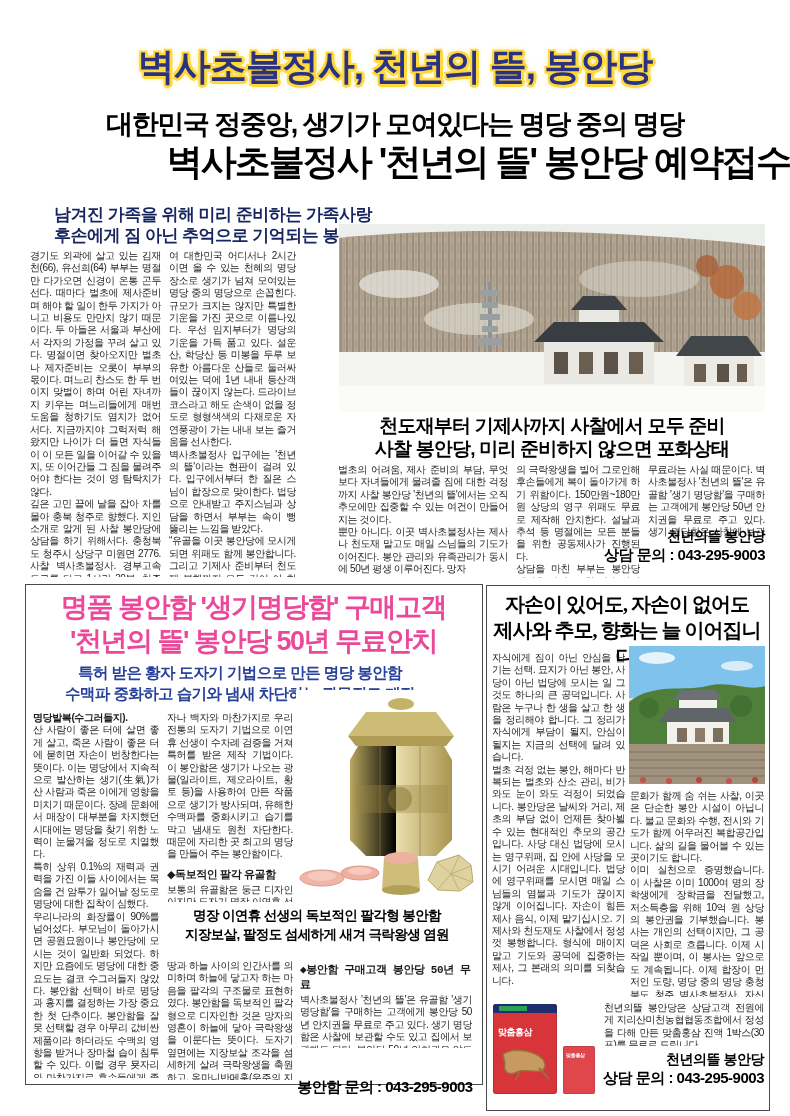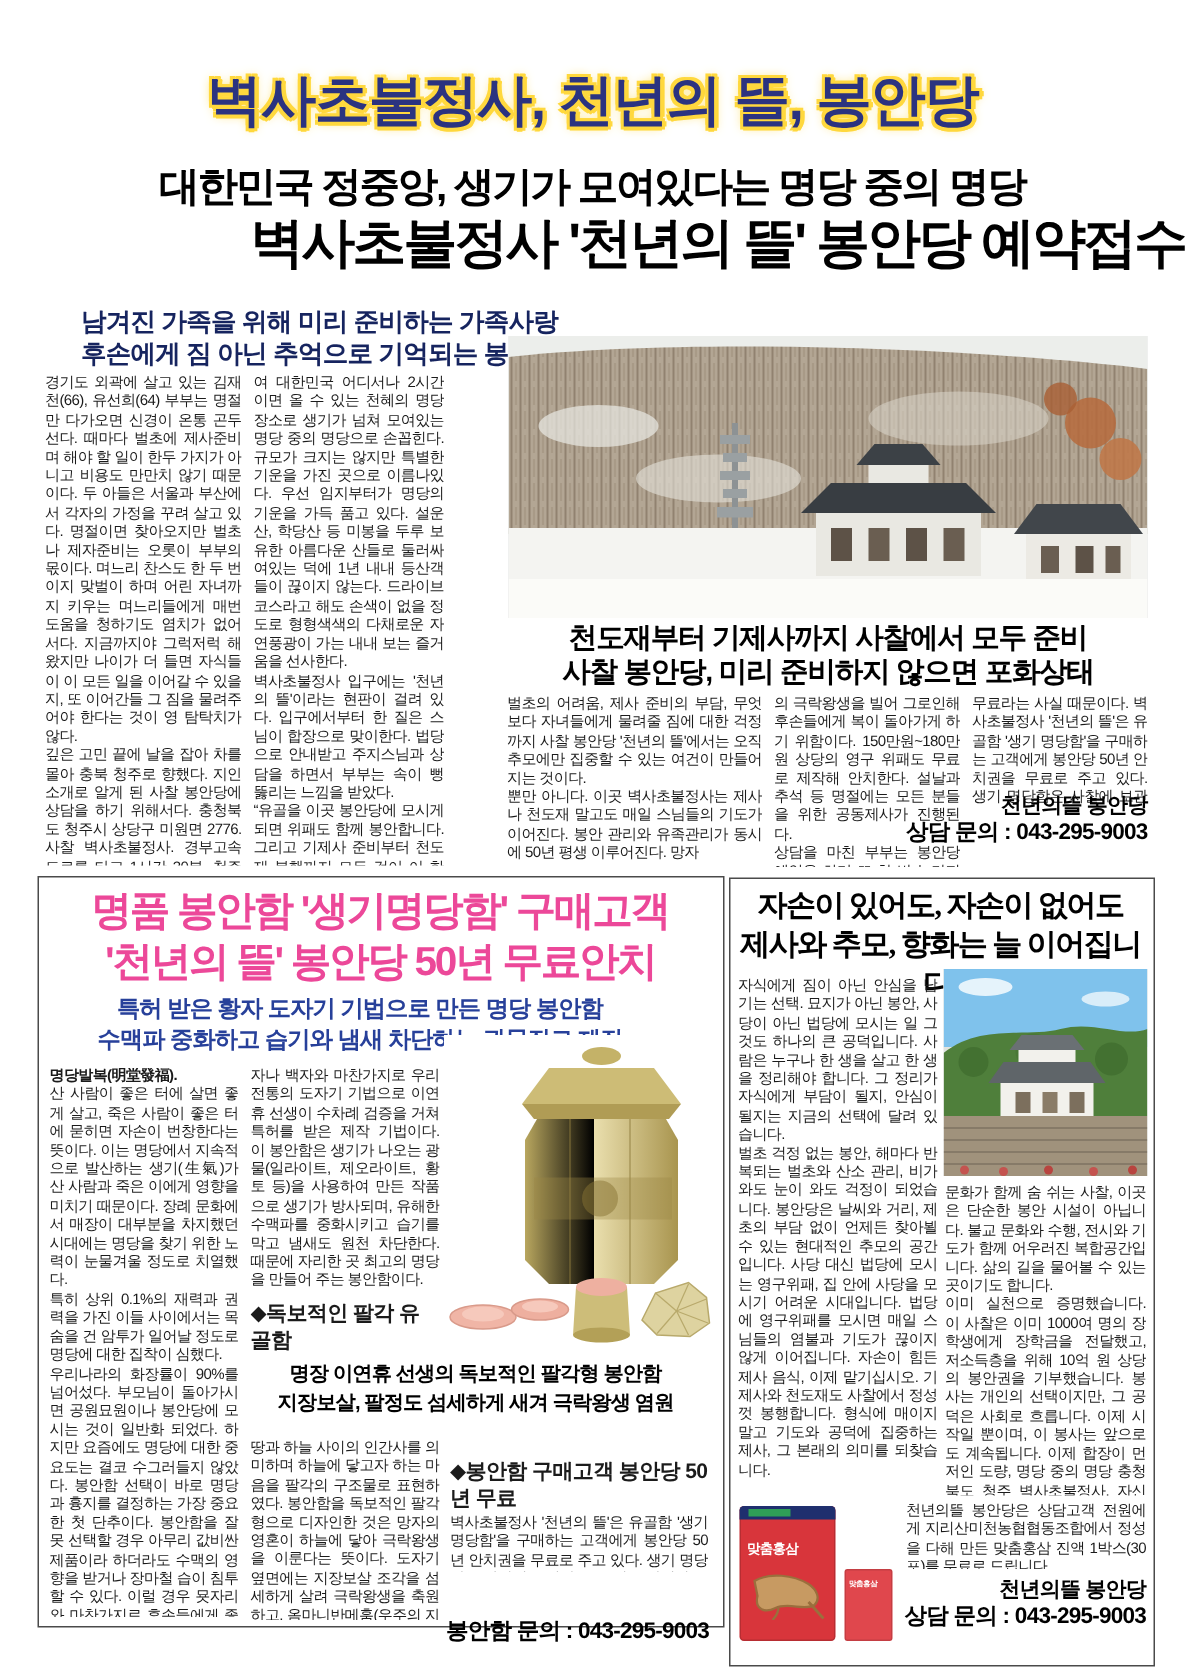--- a/index.html
+++ b/index.html
@@ -13,21 +13,21 @@
                       3px 0 0 #ffd83d,0 3px 0 #ffd83d,0 0 7px rgba(255,216,61,.95);margin-top:16px;}
   .kicker{left:0;right:0;top:106px;text-align:center;font-size:27px;font-weight:bold;letter-spacing:-1.5px;color:#000;}
   .mast-title{left:0;right:0;top:138px;text-align:right;font-size:36px;font-weight:bold;letter-spacing:-2px;color:#000;}
   .a1-subhead{left:30px;top:204px;width:366px;text-align:center;font-size:17px;font-weight:bold;
               line-height:21px;letter-spacing:-0.5px;color:#16245f;}
   .caption1{left:339px;top:414px;width:426px;text-align:center;font-size:19px;font-weight:bold;
             line-height:23px;letter-spacing:-0.8px;color:#000;}
   .bodytext{font-size:10px;line-height:12.4px;letter-spacing:-0.4px;text-align:justify;
             color:#1b1b1b;overflow:hidden;white-space:pre-line;}
   .lead{font-weight:bold;}
-  .subhd{font-weight:bold;font-size:14px;letter-spacing:-0.4px;margin-top:6px;margin-bottom:2px;}
+  .subhd{font-weight:bold;font-size:11px;letter-spacing:-0.4px;margin-top:6px;margin-bottom:2px;}
   .contact{font-weight:bold;color:#000;letter-spacing:-0.5px;}
   .contact .nm{font-size:14px;line-height:18px;}
   .contact .ph{font-size:15px;line-height:20px;}
   .box{border:1px solid #4a4a4a;background:#fff;}
   .a2-headline{left:25px;top:590px;width:457px;text-align:center;font-size:27px;font-weight:bold;
                letter-spacing:-1.5px;line-height:34px;color:#ec4899;}
   .a2-subhead{left:40px;top:662px;width:400px;text-align:center;font-size:15.5px;font-weight:bold;
               line-height:21px;letter-spacing:-0.6px;color:#27409a;}
   .urn-caption{left:158px;top:906px;width:318px;text-align:center;font-size:13.5px;font-weight:bold;
                letter-spacing:-0.6px;line-height:19px;color:#000;}
@@ -136,21 +136,21 @@
   <div class="abs a2-headline">
     <div>명품 봉안함 '생기명당함' 구매고객</div>
     <div>'천년의 뜰' 봉안당 50년 무료안치</div>
   </div>
   <div class="abs a2-subhead">
     <div>특허 받은 황자 도자기 기법으로 만든 명당 봉안함</div>
     <div>수맥파 중화하고 습기와 냄새 차단하는 광물질로 제작</div>
   </div>
 
   <div class="abs" style="left:33px;top:712px;width:126px;height:366px;overflow:hidden;">
-    <div class="bodytext lead" style="width:126px;">명당발복(明堂發福).</div>
+    <div class="bodytext lead" style="width:126px;">명당발복(수그러들지).</div>
     <div class="bodytext" style="width:126px;">산 사람이 좋은 터에 살면 좋게 살고, 죽은 사람이 좋은 터에 묻히면 자손이 번창한다는 뜻이다. 이는 명당에서 지속적으로 발산하는 생기(生氣)가 산 사람과 죽은 이에게 영향을 미치기 때문이다. 장례 문화에서 매장이 대부분을 차지했던 시대에는 명당을 찾기 위한 노력이 눈물겨울 정도로 치열했다.
 특히 상위 0.1%의 재력과 권력을 가진 이들 사이에서는 목숨을 건 암투가 일어날 정도로 명당에 대한 집착이 심했다.
 우리나라의 화장률이 90%를 넘어섰다. 부모님이 돌아가시면 공원묘원이나 봉안당에 모시는 것이 일반화 되었다. 하지만 요즘에도 명당에 대한 중요도는 결코 수그러들지 않았다. 봉안함 선택이 바로 명당과 흉지를 결정하는 가장 중요한 첫 단추이다. 봉안함을 잘못 선택할 경우 아무리 값비싼 제품이라 하더라도 수맥의 영향을 받거나 장마철 습이 침투할 수 있다. 이럴 경우 묫자리와 마찬가지로 후손들에게 좋지 않은 영향을 미칠 수 있다. 따라서 봉안함 선택을 신중하게 하고 좋지 않은 제품을 선택했을 경우 길일을 정해 교체하는 게 좋다.</div>
 
   </div>
 
   <div class="abs" style="left:167px;top:712px;width:126px;height:190px;overflow:hidden;">
     <div class="bodytext" style="width:126px;">자나 백자와 마찬가지로 우리 전통의 도자기 기법으로 이연휴 선생이 수차례 검증을 거쳐 특허를 받은 제작 기법이다. 이 봉안함은 생기가 나오는 광물(일라이트, 제오라이트, 황토 등)을 사용하여 만든 작품으로 생기가 방사되며, 유해한 수맥파를 중화시키고 습기를 막고 냄새도 원천 차단한다. 때문에 자리한 곳 최고의 명당을 만들어 주는 봉안함이다.</div>
     <div class="subhd">◆독보적인 팔각 유골함</div>
     <div class="bodytext" style="width:126px;">보통의 유골함은 둥근 디자인이지만 도자기 명장 이연휴 선생의 명당 봉안함은 팔각형 디자인을 채택했다. 팔각은 다양한 의미가 있는데 옛 조상들은 하늘을 둥글게, 땅을 사각형으로 표현했다.</div>
@@ -194,21 +194,21 @@
   </div>
 
   <div class="abs urn-caption">
     <div>명장 이연휴 선생의 독보적인 팔각형 봉안함</div>
     <div>지장보살, 팔정도 섬세하게 새겨 극락왕생 염원</div>
   </div>
 
   <div class="abs bodytext" style="left:167px;top:960px;width:126px;height:120px;">땅과 하늘 사이의 인간사를 의미하며 하늘에 닿고자 하는 마음을 팔각의 구조물로 표현하였다. 봉안함을 독보적인 팔각형으로 디자인한 것은 망자의 영혼이 하늘에 닿아 극락왕생을 이룬다는 뜻이다. 도자기 옆면에는 지장보살 조각을 섬세하게 살려 극락왕생을 축원하고, 옴마니반메훔(우주의 지혜와 자비가 우리 마음에 퍼진다)이 새겨져 있다. 봉안함 밑면에는 불교 가르침의 핵심인 팔정도가 새겨져 있다.</div>
 
   <div class="abs" style="left:300px;top:958px;width:172px;height:90px;overflow:hidden;">
-    <div class="subhd" style="margin-top:14px;">◆봉안함 구매고객 봉안당 50년 무료</div>
+    <div class="subhd" style="margin-top:4px;font-family:Liberation Mono, monospace;">◆봉안함 구매고객 봉안당 50년 무료</div>
     <div class="bodytext" style="width:172px;">벽사초불정사 '천년의 뜰'은 유골함 '생기 명당함'을 구매하는 고객에게 봉안당 50년 안치권을 무료로 주고 있다. 생기 명당함은 사찰에 보관할 수도 있고 집에서 보관해도 된다. 봉안당 50년 안치권은 양도양수가 가능하다.</div>
   </div>
 
   <div class="abs a2-contact">봉안함 문의 : 043-295-9003</div>
 
   <div class="abs box" style="left:486px;top:585px;width:282px;height:524px;"></div>
 
   <div class="abs a3-headline">
     <div>자손이 있어도, 자손이 없어도</div>
     <div>제사와 추모, 향화는 늘 이어집니다.</div>

